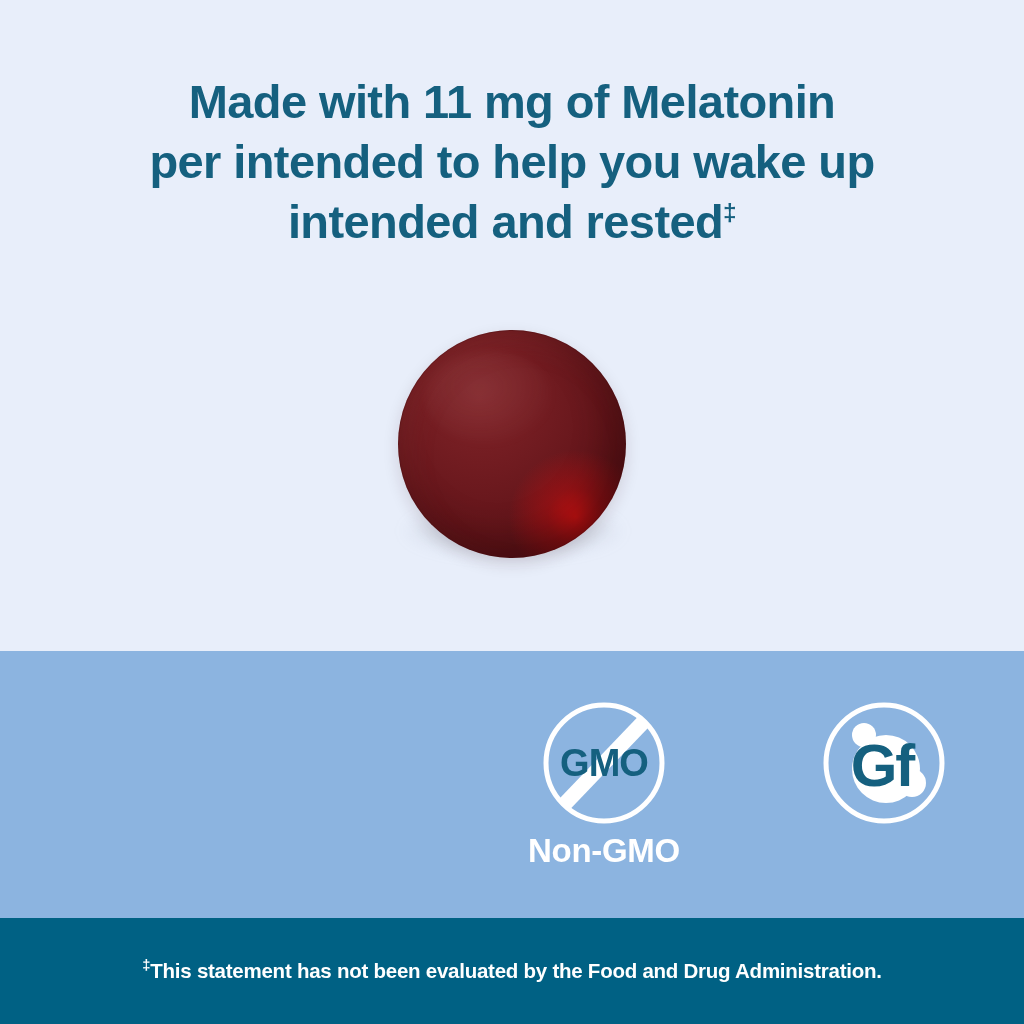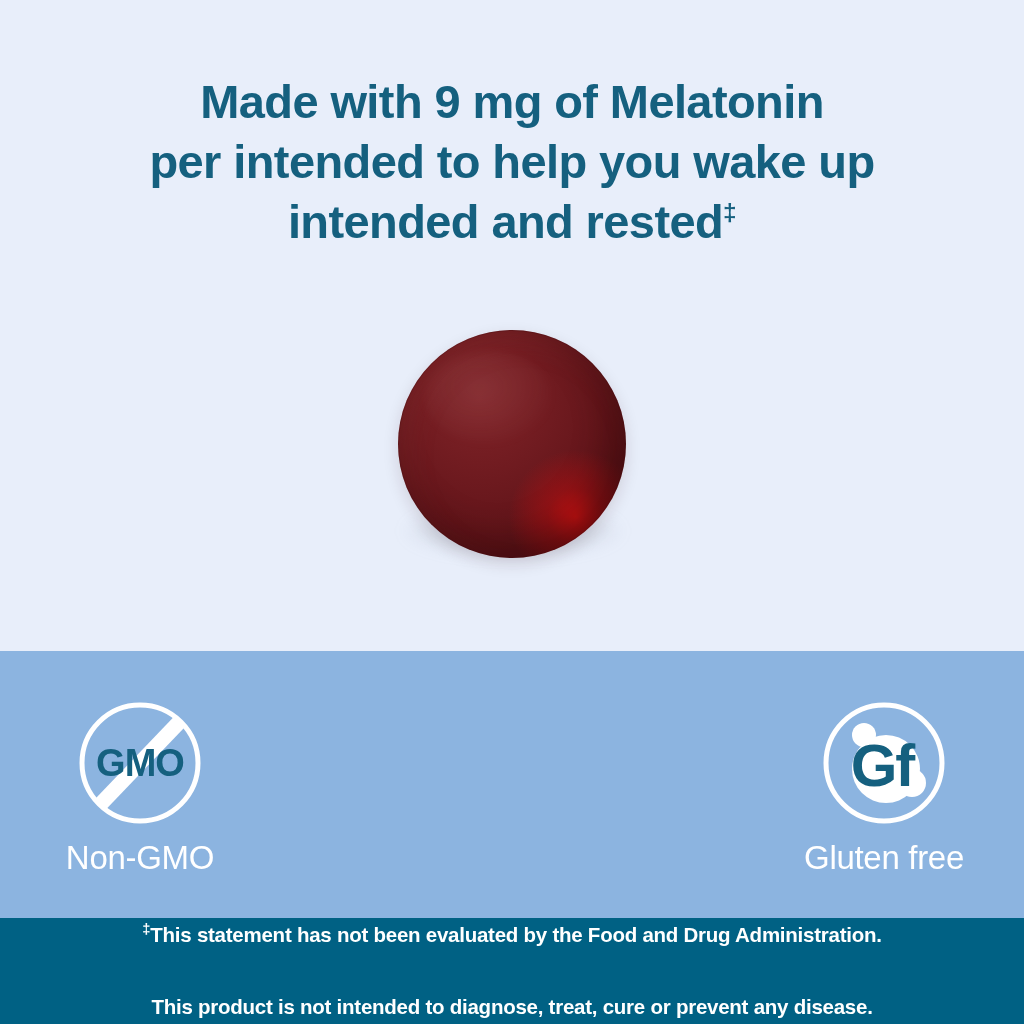--- a/index.html
+++ b/index.html
@@ -115,41 +115,41 @@
     border-radius: 50%;
     box-shadow: inset 0 0 0 1px rgba(70,14,18,0.28);
   }
 
   
   .badge-band {
     height: 267px;
     background: #8cb4e0;
     display: flex;
     align-items: flex-start;
-    justify-content: space-between;
+    justify-content: flex-end;
     gap: 0;
   }
   .badge {
     width: 280px;
     padding-top: 42px;
     display: flex;
     flex-direction: column;
     align-items: center;
   }
   .badge-mark {
     width: 140px;
     height: 140px;
     display: block;
   }
   .badge-label {
-    margin-top: 8px;
+    margin-top: 1px;
     color: #ffffff;
     font-family: "Liberation Sans", sans-serif;
     font-size: 33px;
-    font-weight: 400;
+    font-weight: 700;
     letter-spacing: -0.3px;
     line-height: 1;
     white-space: nowrap;
   }
 
   
   .footer {
     flex: 1;
     background: #006184;
     display: flex;
@@ -176,21 +176,21 @@
     line-height: 0;
   }
 </style>
 </head>
 <body>
 
 <div id="page">
 
   <section class="hero">
 
-    <h1 class="headline"><span>Made with 9 mg of Melatonin</span><br><span>per intended to help you wake up</span><br><span>intended and rested</span><sup>‡</sup></h1>
+    <h1 class="headline"><span>Made with 11 mg of Melatonin</span><br><span>per intended to help you wake up</span><br><span>intended and rested</span><sup>‡</sup></h1>
 
     <div class="product-wrap">
       <div class="product-shadow"></div>
       <div class="gummy"></div>
       <div class="gummy-sheen"></div>
       <div class="gummy-edge"></div>
     </div>
 
   </section>
 
@@ -214,24 +214,22 @@
     </div>
 
     <div class="badge">
       <svg class="badge-mark" viewBox="0 0 140 140">
         <circle cx="70" cy="70" r="58" fill="none" stroke="#ffffff" stroke-width="5"></circle>
         <circle cx="50" cy="42" r="12" fill="#ffffff"></circle>
         <circle cx="72" cy="76" r="34" fill="#ffffff"></circle>
         <circle cx="98" cy="90" r="14" fill="#ffffff"></circle>
         <text x="68" y="72" text-anchor="middle" dominant-baseline="central" font-family="Liberation Sans, sans-serif" font-size="60" font-weight="700" fill="#15607f" letter-spacing="-2">Gf</text>
       </svg>
-      <div class="badge-label">Gluten free</div>
     </div>
 
 
   </section>
 
   <footer class="footer">
     <div class="footer-line"><sup>‡</sup><span>This statement has not been evaluated by the Food and Drug Administration.</span></div>
-    <div class="footer-line">This product is not intended to diagnose, treat, cure or prevent any disease.</div>
   </footer>
 
 </div>
 
 </body></html>

